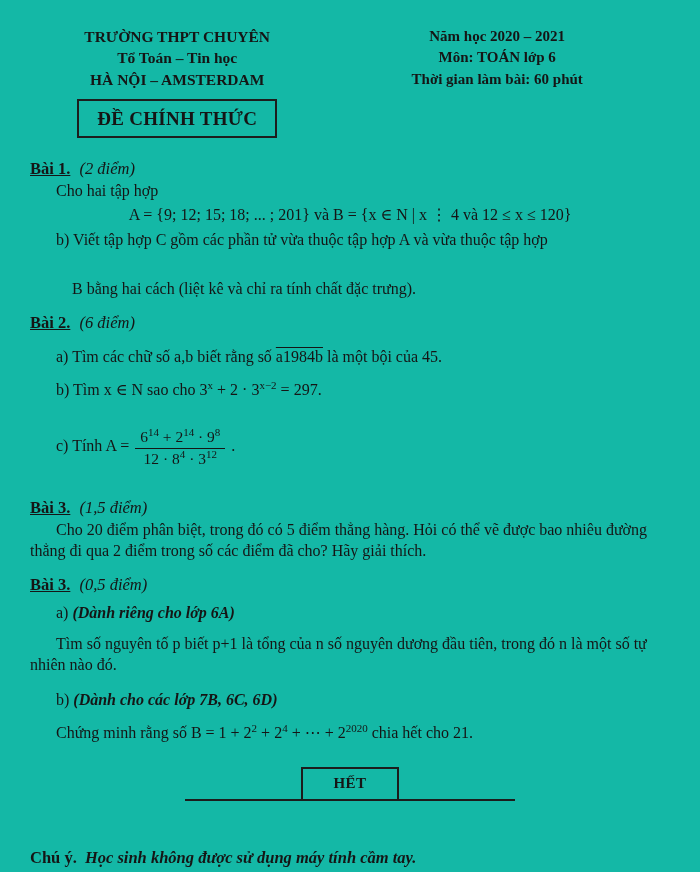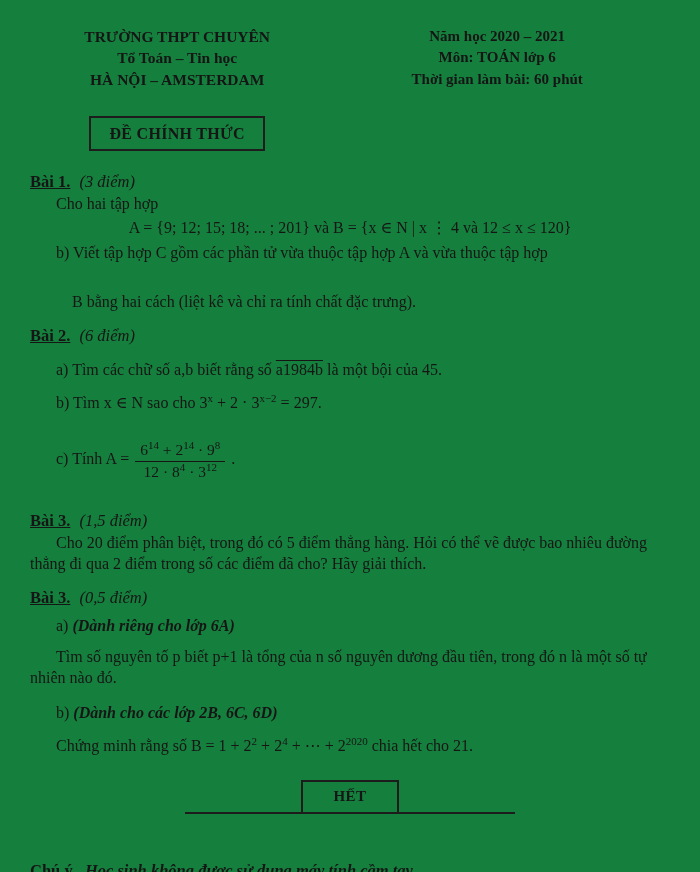--- a/index.html
+++ b/index.html
@@ -1,32 +1,32 @@
 <!DOCTYPE html>
 <html><head>
 <meta charset="utf-8">
 <style>
   * { margin:0; padding:0; box-sizing:border-box; }
   html,body { background:#e9e8e6; }
   .page {
     width:700px; height:872px; margin:0 auto;
-    background:#15803d; color:#151515;
+    background:#14b8a6; color:#151515;
     font-family:"Liberation Serif","DejaVu Serif",serif;
     font-size:16px; line-height:1.32;
     padding:26px 30px 0 30px;
     position:relative; overflow:hidden;
   }
   
   .header { display:flex; }
   .header-left { width:46%; text-align:center; }
   .school-line { font-weight:bold; font-size:15.5px; line-height:1.38; }
   .stamp-box {
     display:inline-block; border:2px solid #1d1d1d;
-    padding:5px 18px; font-weight:bold; font-size:16px;
-    margin-top:26px; letter-spacing:.3px;
+    padding:5px 18px; font-weight:bold; font-size:19px;
+    margin-top:9px; letter-spacing:.3px;
   }
   .header-right { width:54%; text-align:center; }
   .exam-title { font-weight:bold; font-size:19px; line-height:1.25; }
   .exam-line { font-weight:bold; font-size:15px; line-height:1.42; }
   
   .section { margin-top:13px; }
   .prob-head { font-size:16.5px; }
   .prob-label { font-weight:bold; text-decoration:underline; }
   .prob-points { font-style:italic; margin-left:5px; }
   .para { text-indent:26px; }
@@ -74,21 +74,21 @@
     <div class="header-right">
       <div class="exam-line">Năm học 2020 – 2021</div>
       <div class="exam-line">Môn: TOÁN lớp 6</div>
       <div class="exam-line">Thời gian làm bài: 60 phút</div>
     </div>
   </div>
 
   <div class="section" style="margin-top:20px;">
     <div class="prob-head">
       <span class="prob-label">Bài 1.</span>
-      <span class="prob-points">(3 điểm)</span>
+      <span class="prob-points">(2 điểm)</span>
     </div>
     <div class="para">Cho hai tập hợp</div>
     <div class="centered-math">
       <span class="math">A = {9; 12; 15; 18; ... ; 201}</span>
       <span>và</span>
       <span class="math">B = {x ∈ N | x ⋮ 4 và 12 ≤ x ≤ 120}</span>
     </div>
     <div class="items">
       <div class="item-line">b) Viết tập hợp C gồm các phần tử vừa thuộc tập hợp A và vừa thuộc tập hợp</div>
       <div class="item-line hang">B bằng hai cách (liệt kê và chỉ ra tính chất đặc trưng).</div>
@@ -135,21 +135,21 @@
       <span class="prob-label">Bài 3.</span>
       <span class="prob-points">(0,5 điểm)</span>
     </div>
     <div class="sub-item" style="margin-top:6px;">
       <span class="subhead-prefix">a)</span>
       <span class="subhead">(Dành riêng cho lớp 6A)</span>
     </div>
     <div class="sub-body">Tìm số nguyên tố p biết p+1 là tổng của n số nguyên dương đầu tiên, trong đó n là một số tự nhiên nào đó.</div>
     <div class="sub-item" style="margin-top:14px;">
       <span class="subhead-prefix">b)</span>
-      <span class="subhead">(Dành cho các lớp 2B, 6C, 6D)</span>
+      <span class="subhead">(Dành cho các lớp 7B, 6C, 6D)</span>
     </div>
     <div class="sub-body" style="margin-top:12px;">
       <span>Chứng minh rằng số</span>
       <span class="math">B = 1 + 2<sup>2</sup> + 2<sup>4</sup> + ⋯ + 2<sup>2020</sup></span>
       <span>chia hết cho 21.</span>
     </div>
   </div>
 
   <div class="end-wrap">
     <div class="end-line"></div>

